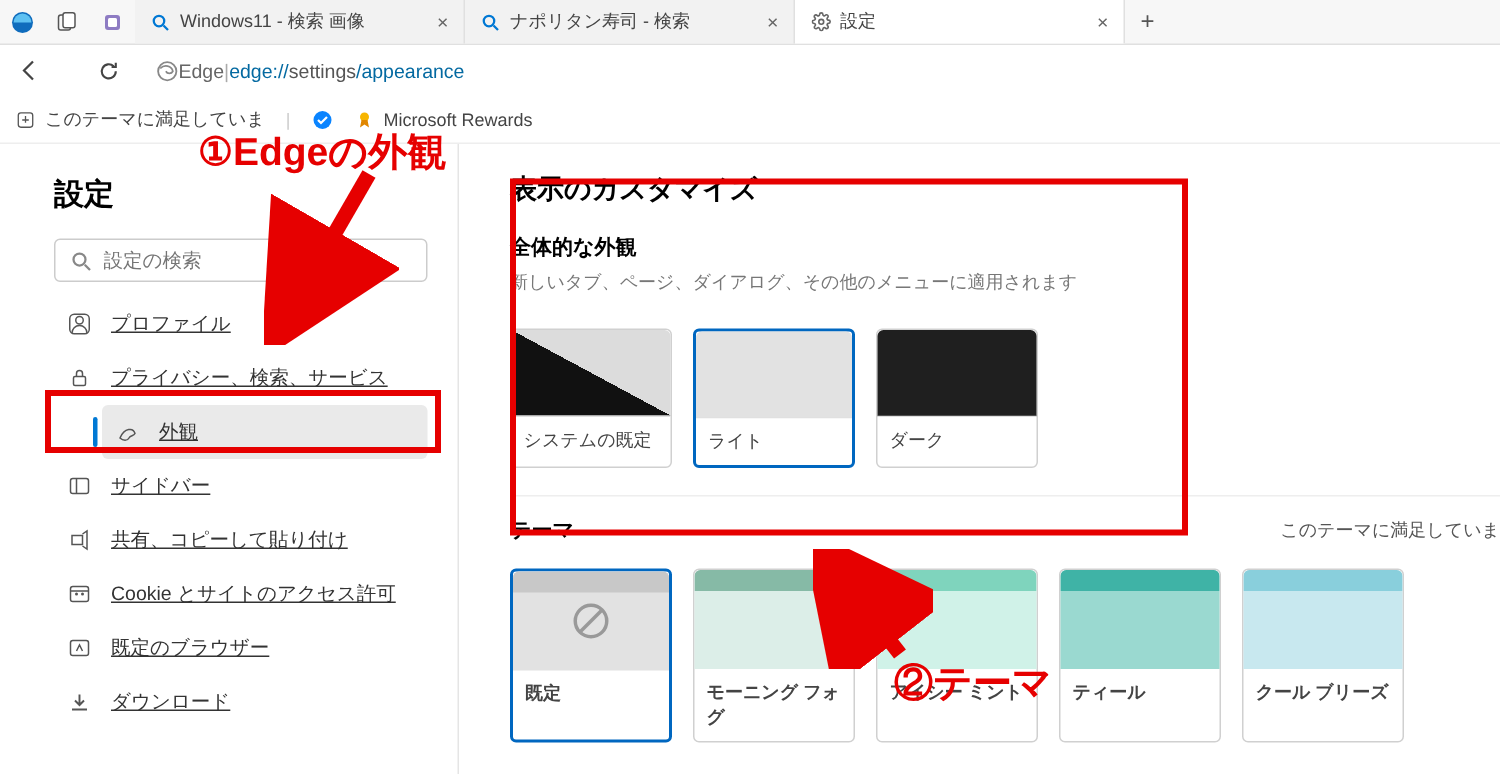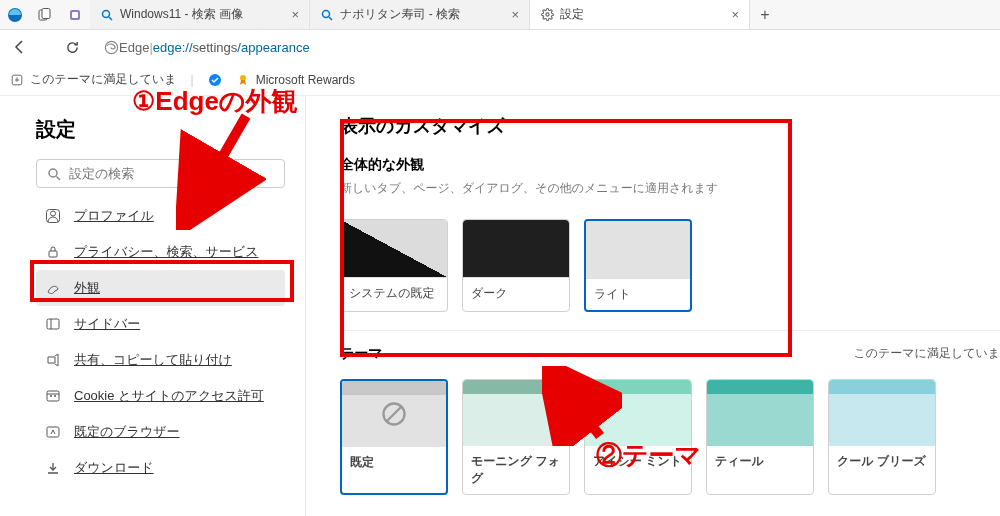--- a/index.html
+++ b/index.html
@@ -24,21 +24,21 @@
 .fav-bar { height: 32px; display: flex; align-items: center; gap: 14px; padding: 0 10px; border-bottom: 1px solid #eee; font-size: 12px; color: #444; }
 .fav-item { display: flex; align-items: center; gap: 6px; }
 
 .content { display: flex; height: calc(516px - 30px - 34px - 32px); }
 .sidebar { width: 305px; padding: 20px 20px 0 36px; overflow: hidden; }
 .sidebar h1 { font-size: 20px; font-weight: 600; margin-bottom: 16px; }
 .search-box { display: flex; align-items: center; gap: 8px; border: 1px solid #ccc; border-radius: 4px; padding: 6px 10px; margin-bottom: 10px; }
 .search-box input { border: none; outline: none; font-size: 13px; flex: 1; background: transparent; }
 .side-list { list-style: none; }
 .side-item { display: flex; align-items: center; gap: 12px; padding: 9px 8px; font-size: 13px; color: #333; border-radius: 4px; position: relative; text-decoration: underline; }
-.side-item.active { background: #eaeaea; }
+.side-item.active { background: #eaeaea; margin-left: 32px; }
 .side-item.active::before { content: ""; position: absolute; left: -6px; top: 8px; bottom: 8px; width: 3px; background: #0078d4; border-radius: 2px; }
 .side-item .icon { width: 18px; height: 18px; display: flex; align-items: center; justify-content: center; color: #555; flex: 0 0 18px; }
 
 .divider { width: 1px; background: #e5e5e5; }
 
 .main { flex: 1; padding: 18px 0 0 34px; overflow: hidden; position: relative; }
 .main h2 { font-size: 18px; font-weight: 600; margin-bottom: 18px; }
 .section-title { font-size: 14px; font-weight: 600; margin-bottom: 6px; }
 .section-sub { font-size: 12px; color: #777; margin-bottom: 12px; }
 .section-note { font-size: 12px; color: #555; }
@@ -281,27 +281,27 @@
       <div>
         <div class="section-title">全体的な外観</div>
         <div class="section-sub">新しいタブ、ページ、ダイアログ、その他のメニューに適用されます</div>
       </div>
     </div>
     <div class="theme-row" id="appearance-row">
         <div class="theme-card">
           <div class="theme-prev prev-system"></div>
           <div class="theme-label">システムの既定</div>
         </div>
+        <div class="theme-card selected">
+          <div class="theme-prev prev-light"></div>
+          <div class="theme-label">ライト</div>
+        </div>
         <div class="theme-card">
           <div class="theme-prev prev-dark"></div>
           <div class="theme-label">ダーク</div>
-        </div>
-        <div class="theme-card selected">
-          <div class="theme-prev prev-light"></div>
-          <div class="theme-label">ライト</div>
         </div>
       </div>
 
     <div class="divline"></div>
 
     <div class="section-row">
       <div class="section-title">テーマ</div>
       <div class="section-note">このテーマに満足していま</div>
     </div>
     <div class="color-row" id="theme-row">

